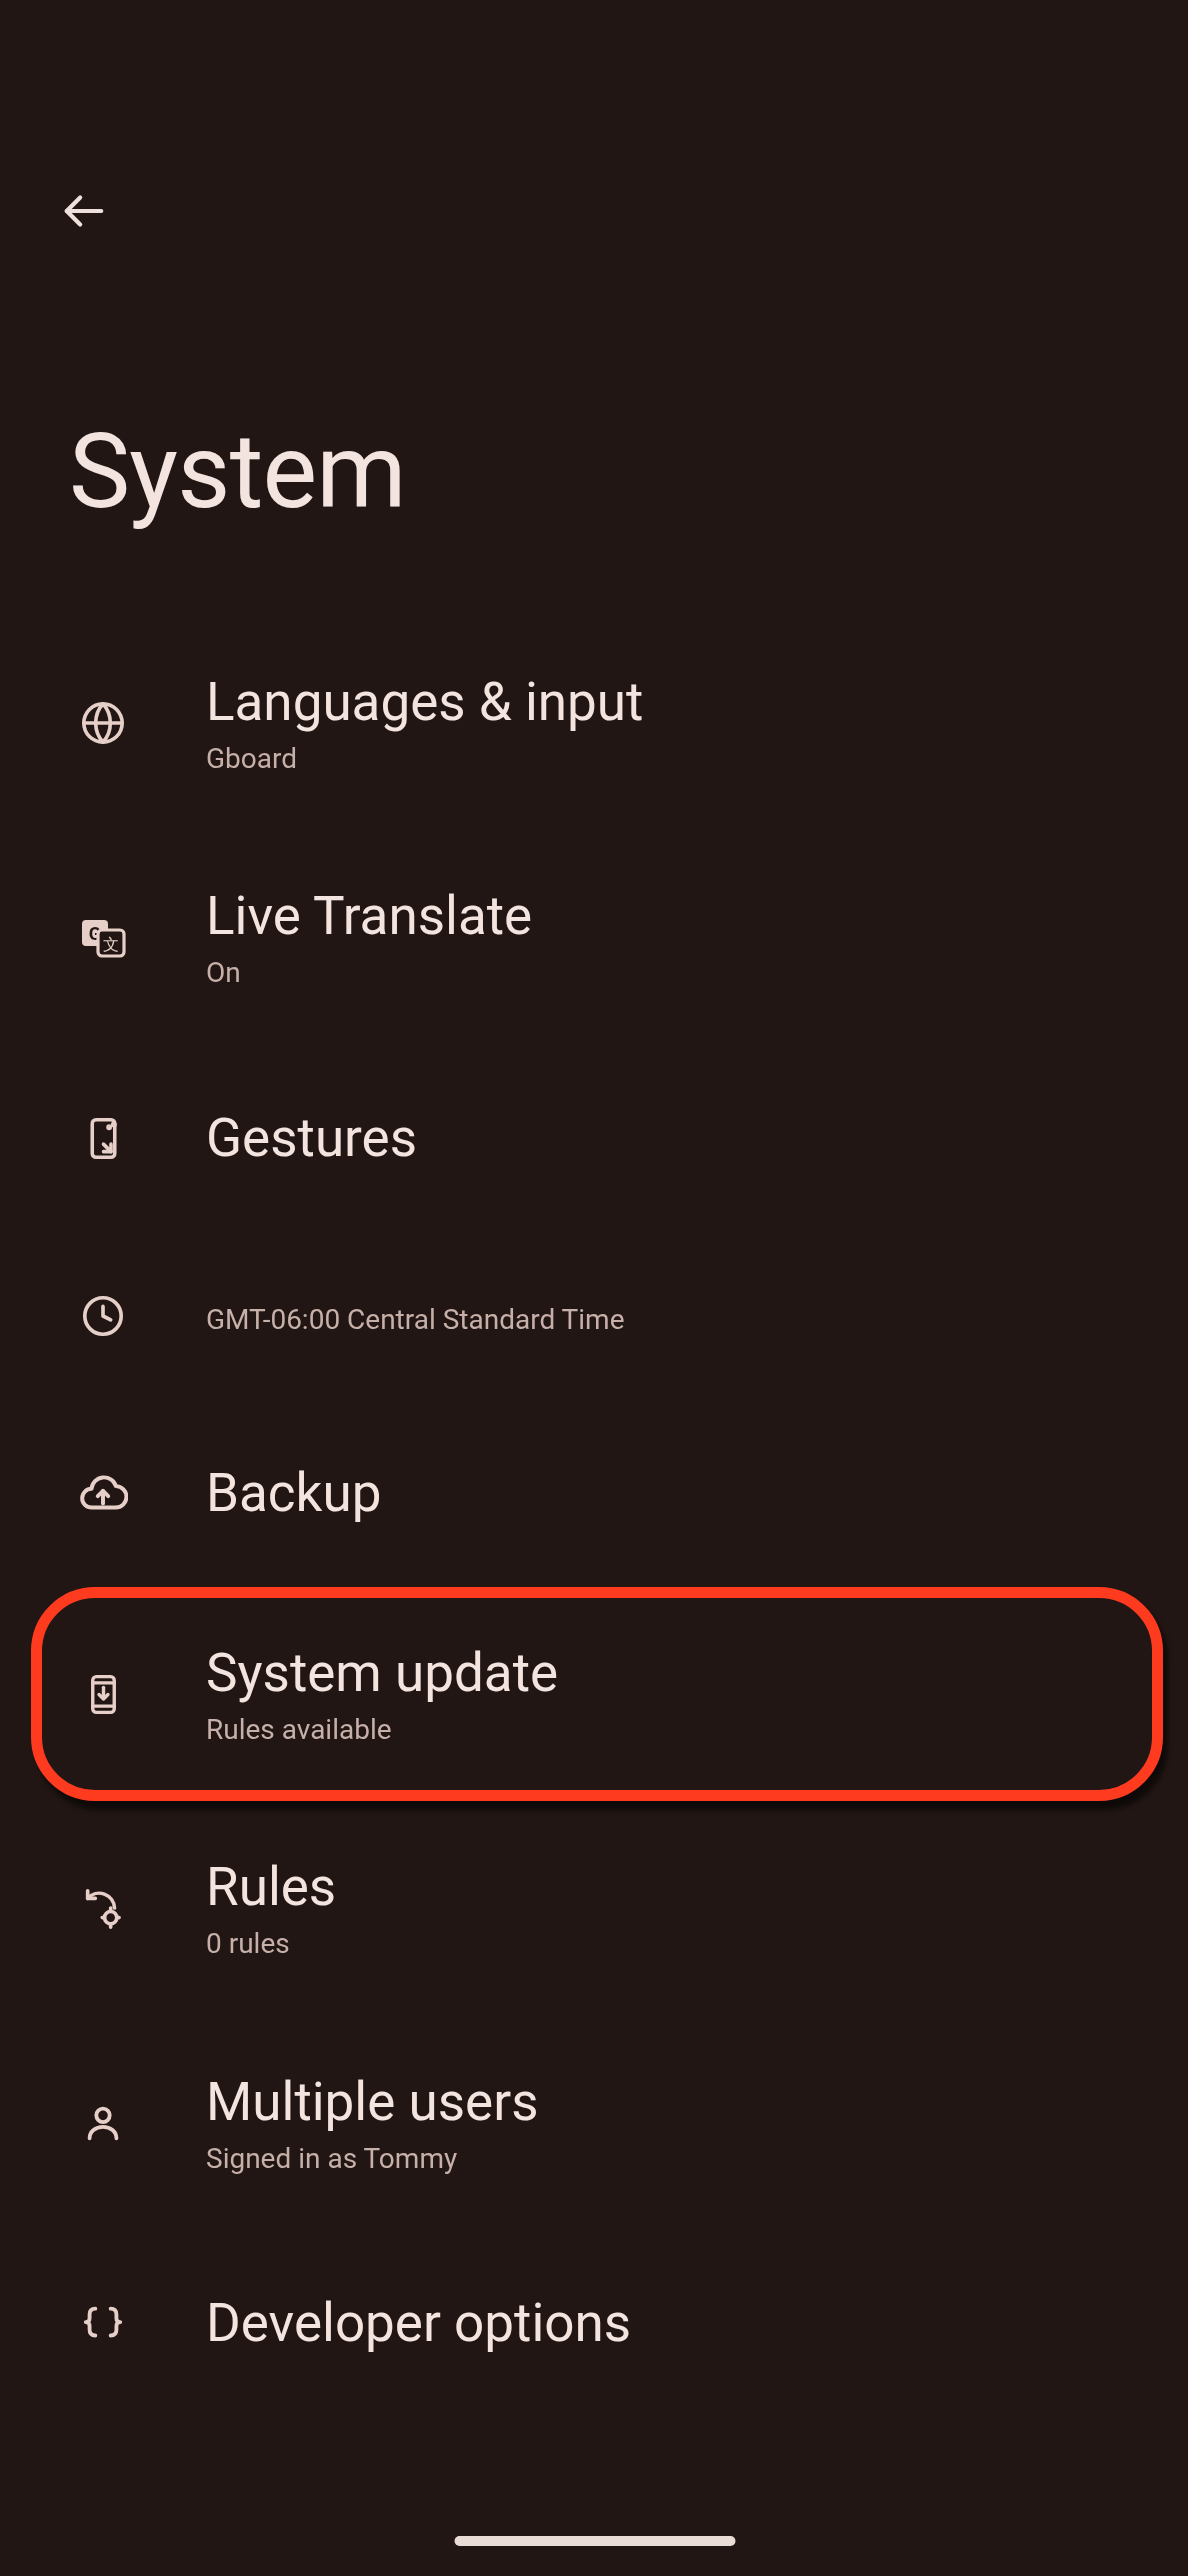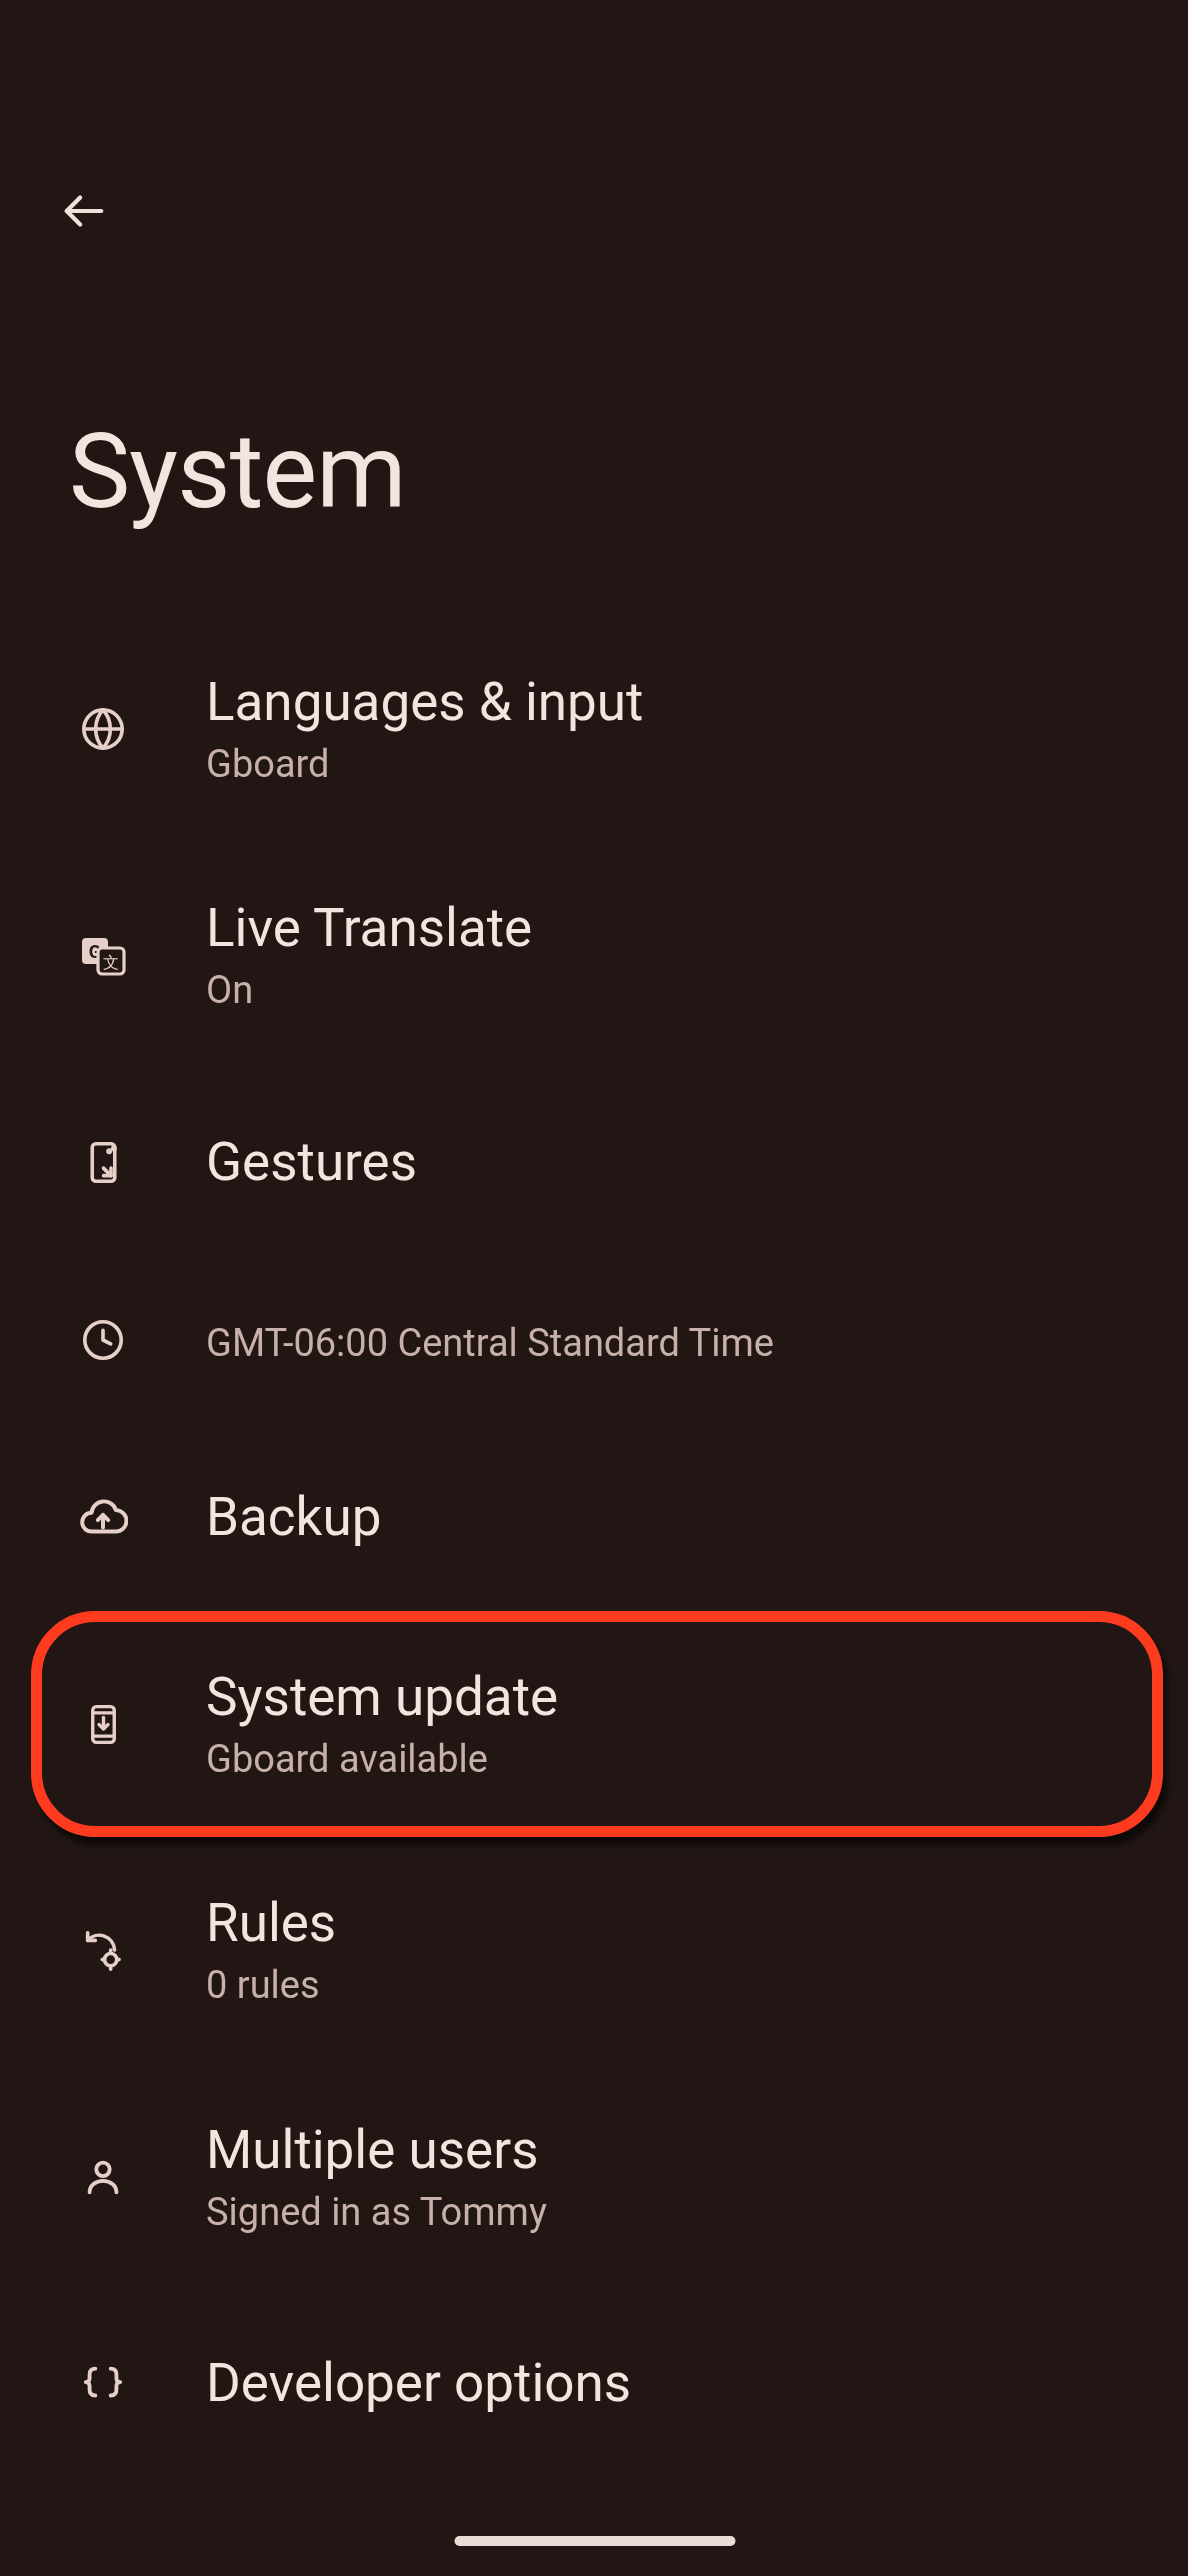--- a/index.html
+++ b/index.html
@@ -66,21 +66,21 @@
     flex-direction: column;
     justify-content: center;
   }
   .row .title {
     font-size: 53px;
     font-weight: 400;
     color: #f3e4df;
     line-height: 1.18;
   }
   .row .subtitle {
-    font-size: 38px;
+    font-size: 28px;
     font-weight: 400;
     color: #c6b0a9;
     margin-top: 8.3px;
     line-height: 1.2;
   }
   .highlight-ring {
     position: absolute;
     left: 31px;
     right: 26.4px;
     top: -15px;
@@ -204,21 +204,21 @@
         <svg width="43" height="43" viewBox="0 0 24 24" fill="none" stroke="currentColor" stroke-width="1.9" stroke-linecap="round" stroke-linejoin="round">
           <rect x="6" y="2" width="12" height="20" rx="2"></rect>
           <line x1="6" y1="5.5" x2="18" y2="5.5"></line>
           <line x1="6" y1="18.5" x2="18" y2="18.5"></line>
           <line x1="12" y1="8" x2="12" y2="14"></line>
           <polyline points="9.5 12 12 14.5 14.5 12"></polyline>
         </svg>
       </span>
       <div class="texts">
         <div class="title">System update</div>
-        <div class="subtitle">Gboard available</div>
+        <div class="subtitle">Rules available</div>
       </div>
     </div>
 
     <div class="spacer-sm"></div>
 
     <div class="row">
       <span class="icon">
         <svg width="46" height="46" viewBox="0 0 24 24" fill="none" stroke="currentColor" stroke-width="1.9" stroke-linecap="round" stroke-linejoin="round">
           <path d="M4 7 a8 8 0 0 1 14 5"></path>
           <polyline points="4 3 4 7 8 7"></polyline>

